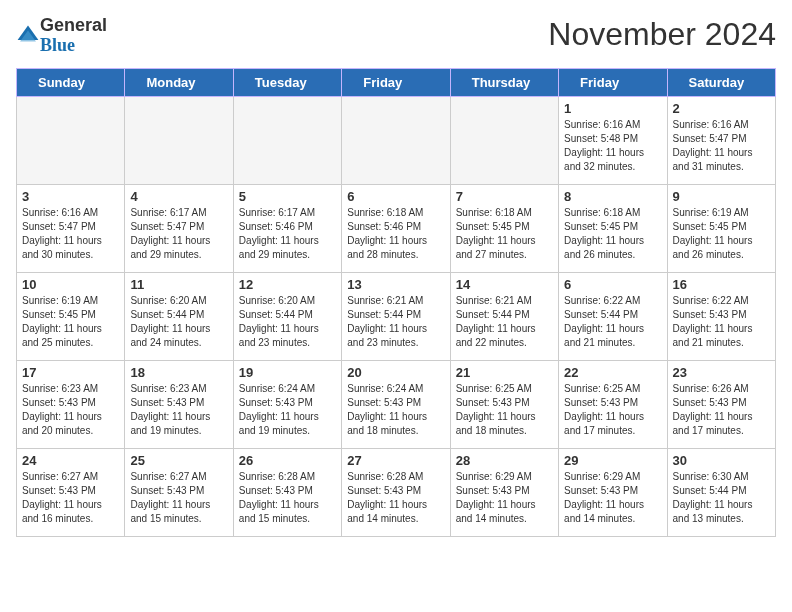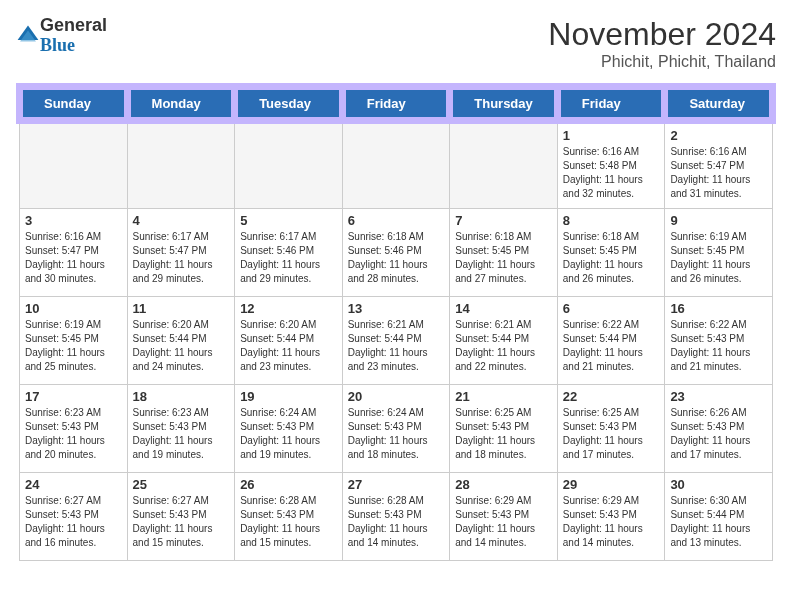--- a/index.html
+++ b/index.html
@@ -57,21 +57,21 @@
       border-collapse: collapse;
       table-layout: fixed;
     }
     th {
       background-color: #2a6db5;
       color: #fff;
       font-size: 13px;
       font-weight: bold;
       padding: 6px 21px;
       text-align: left;
-      border: 7px solid #c4b5fd;
+      border: 1px solid #c4b5fd;
     }
     td {
       border: 1px solid #ccc;
       vertical-align: top;
       padding: 4px 5px;
       height: 88px;
       background: #fff;
       font-size: 11px;
       color: #333;
     }
@@ -102,21 +102,20 @@
       <polygon points="15,2 28,20 2,20" fill="#1a6faf"></polygon>
       <polygon points="15,8 25,22 5,22" fill="#4a9fd4" opacity="0.6"></polygon>
     </svg>
     <div class="logo-text">
       <span class="logo-general">General</span>
       <span class="logo-blue">Blue</span>
     </div>
   </div>
   <div class="title-block">
     <div class="month-title">November 2024</div>
-    <div class="location">Phichit, Phichit, Thailand</div>
   </div>
 </div>
 
 <table>
   <thead>
     <tr>
       <th>Sunday</th>
       <th>Monday</th>
       <th>Tuesday</th>
       <th>Friday</th>

